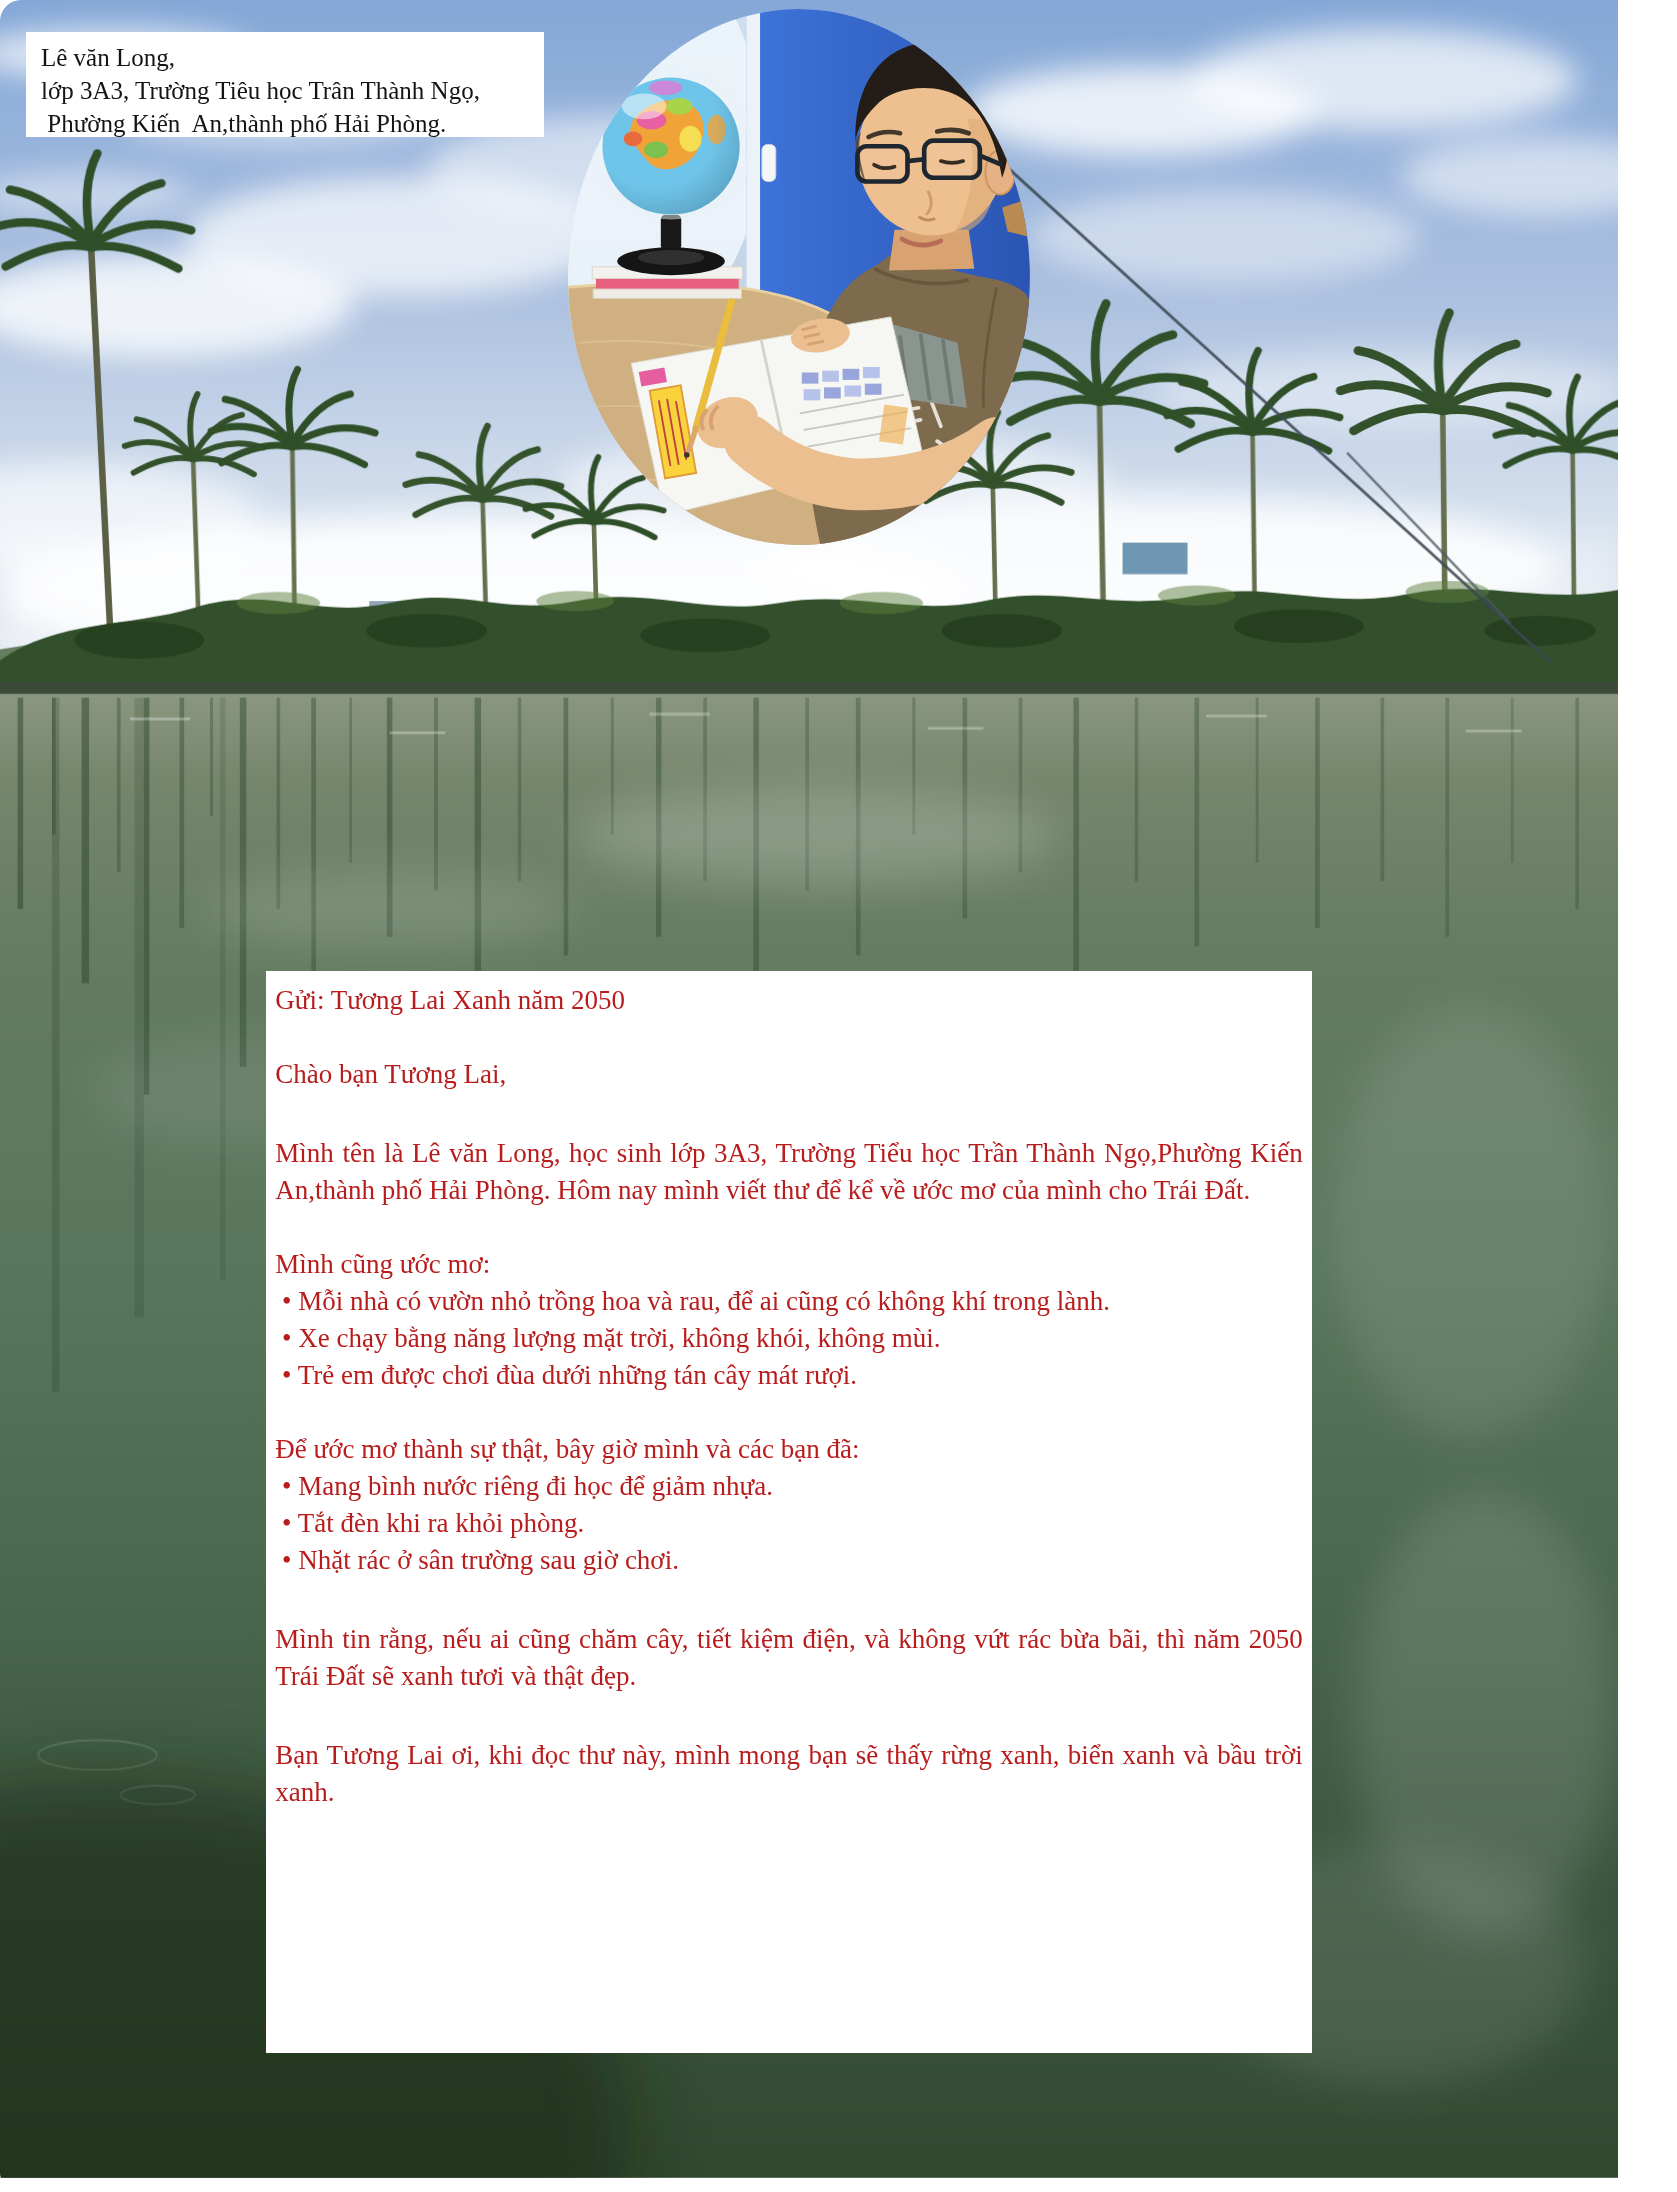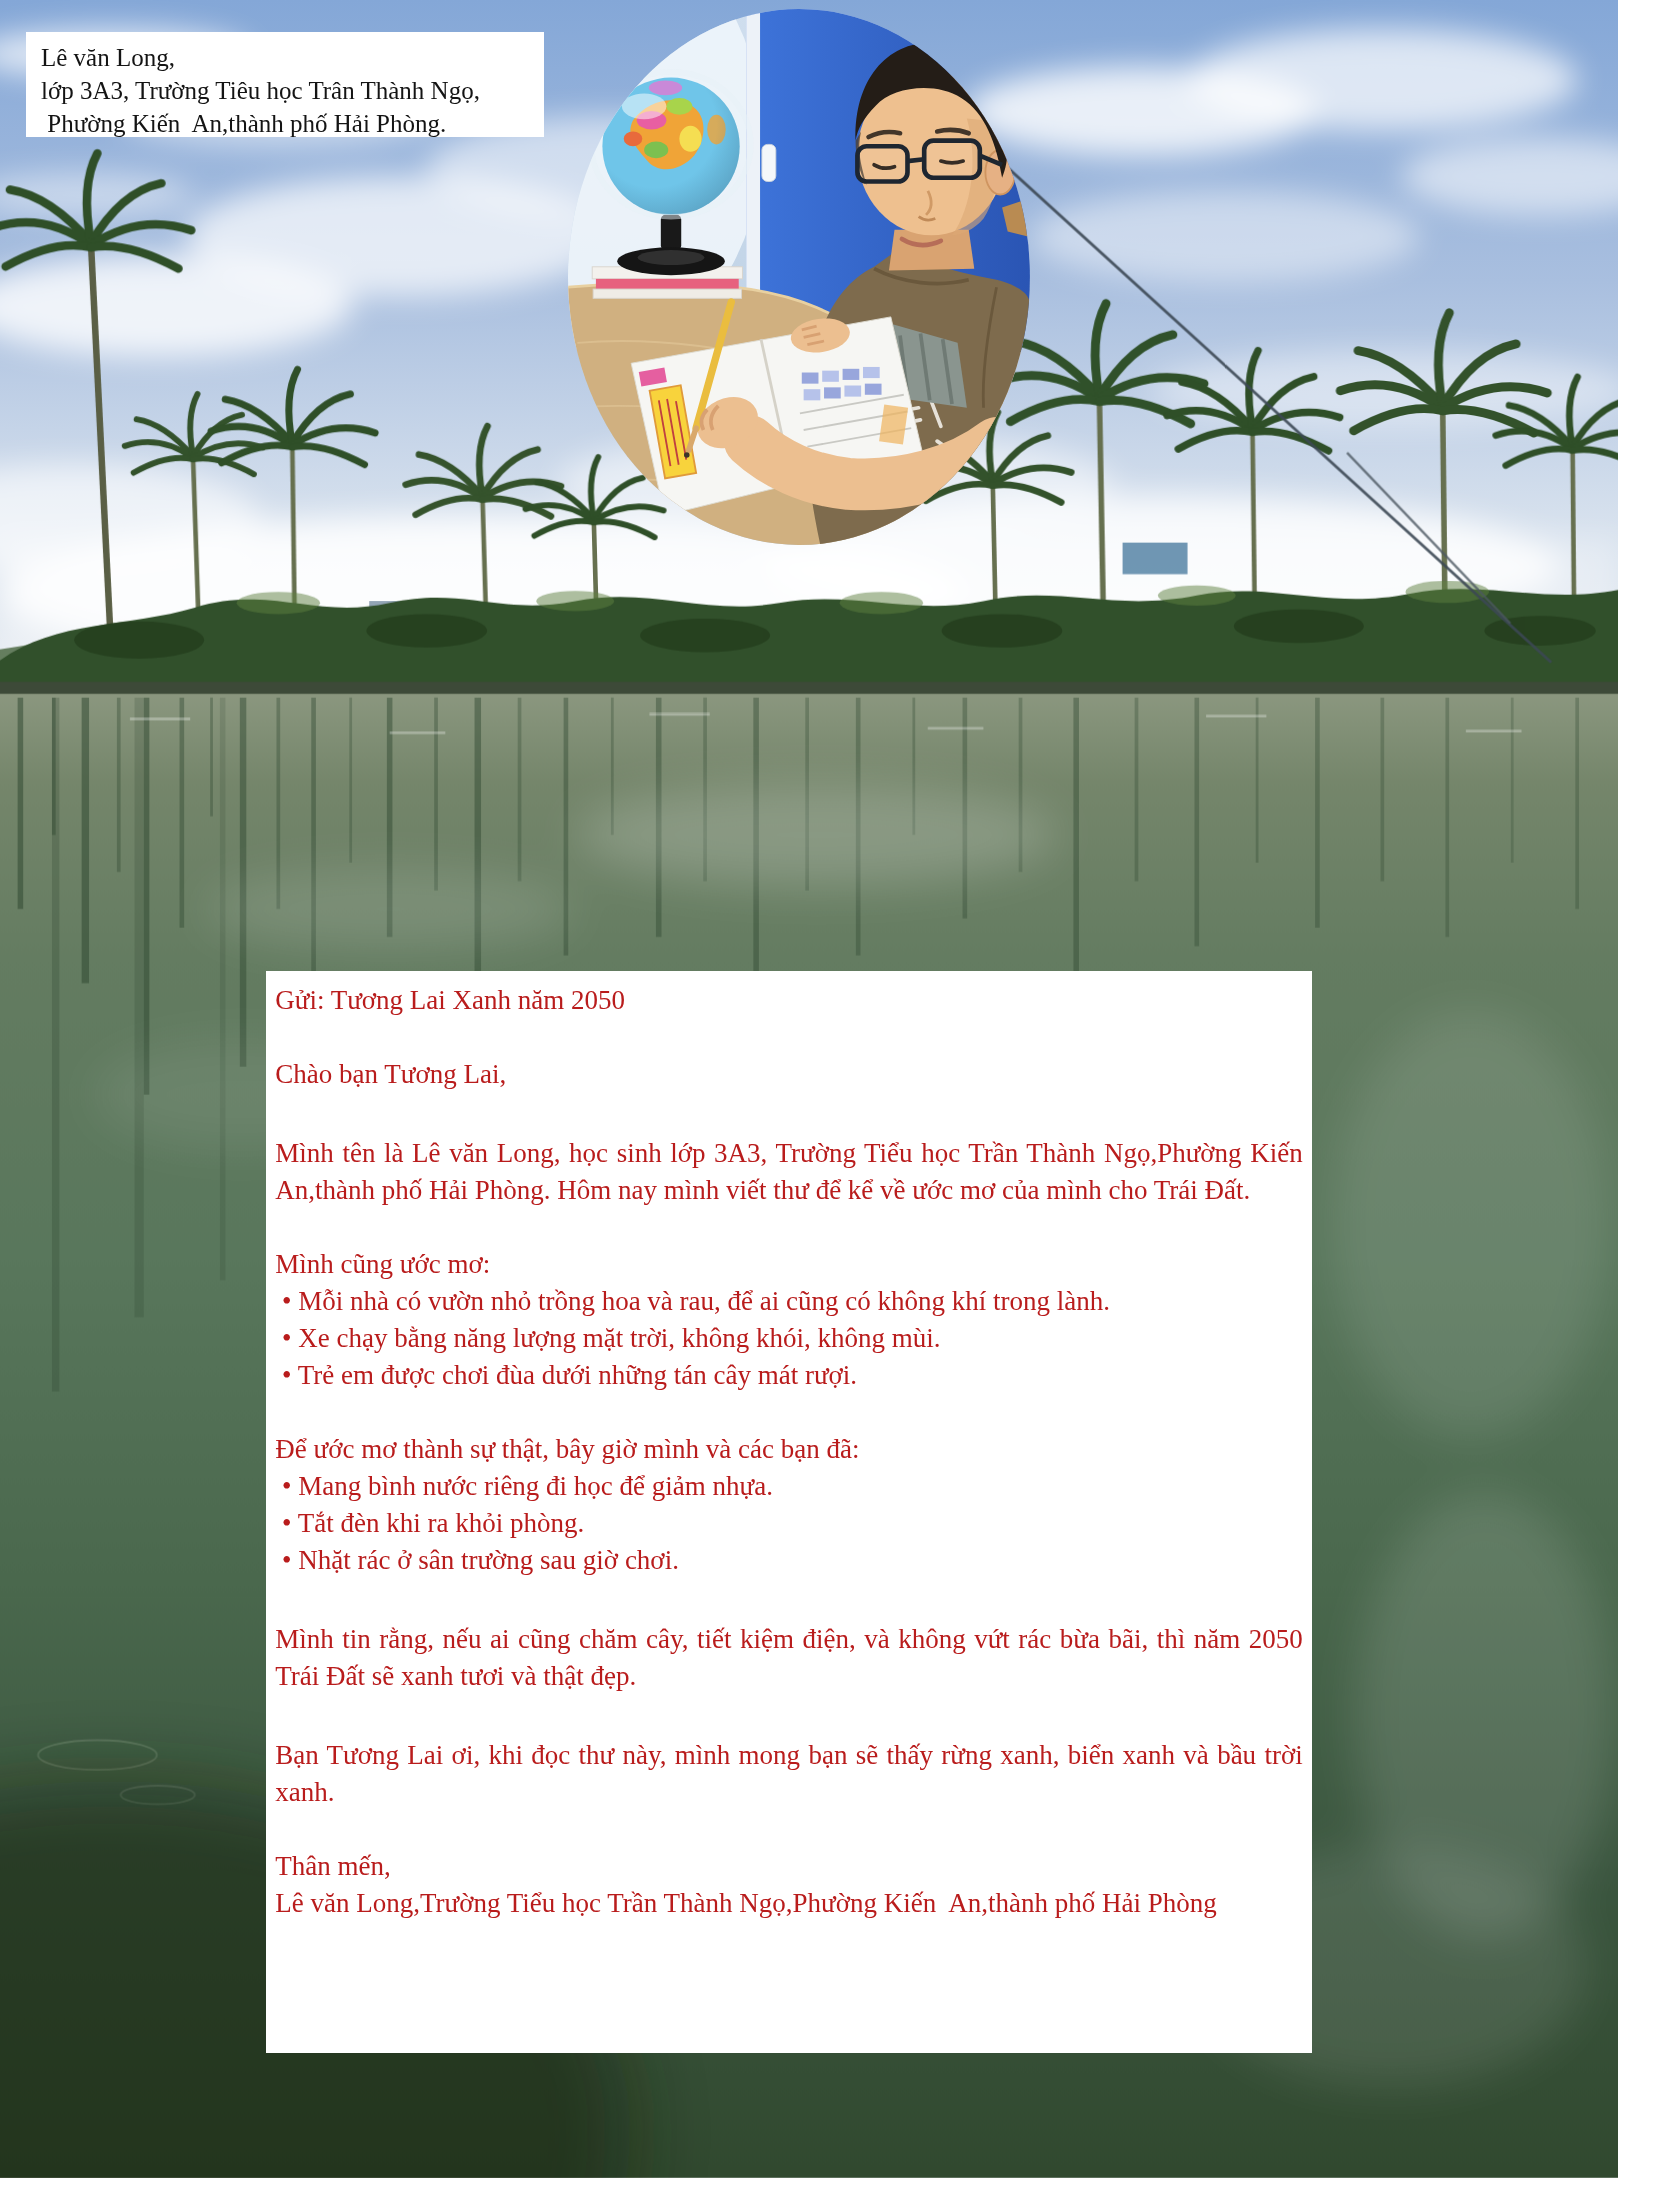--- a/index.html
+++ b/index.html
@@ -1,17 +1,17 @@
 <!DOCTYPE html>
 <html style="font-size:15px"><head>
 <meta charset="utf-8">
 <style>
   html,body{margin:0;padding:0;background:#fff;}
   #canvas{position:relative;width:1677px;height:2193px;background:#fff;overflow:hidden;
-          font-family:"Liberation Serif","DejaVu Serif",serif;}
+          font-family:"Liberation Serif","DejaVu Serif",serif;border-radius:21px;}
   #photo{position:absolute;left:0;top:0;width:1618px;height:2178px;}
   #portrait{position:absolute;left:568px;top:9.3px;width:462px;height:536px;border-radius:50%;overflow:hidden;}
   .sender-box{position:absolute;left:26px;top:32px;width:518px;height:105px;background:#fff;
               box-sizing:border-box;padding:9.3px 9.3px 0 15px;font-size:25px;line-height:33px;color:#141414;}
   .sender-box span{display:block;white-space:pre-wrap;}
   .letter{position:absolute;left:266px;top:971px;width:1046px;height:1082px;background:#fff;
           box-sizing:border-box;padding:11px 9.3px 0 9.3px;font-size:27px;line-height:37px;color:#b91c1c;
           overflow:hidden;}
   .letter p{margin:0 0 37px 0;white-space:pre-wrap;}
   .letter p.just{text-align:justify;margin-top:42px;}
@@ -362,18 +362,16 @@
     <p>Mình cũng ước mơ:
  • Mỗi nhà có vườn nhỏ trồng hoa và rau, để ai cũng có không khí trong lành.
  • Xe chạy bằng năng lượng mặt trời, không khói, không mùi.
  • Trẻ em được chơi đùa dưới những tán cây mát rượi.</p>
     <p>Để ước mơ thành sự thật, bây giờ mình và các bạn đã:
  • Mang bình nước riêng đi học để giảm nhựa.
  • Tắt đèn khi ra khỏi phòng.
  • Nhặt rác ở sân trường sau giờ chơi.</p>
     <p class="just">Mình tin rằng, nếu ai cũng chăm cây, tiết kiệm điện, và không vứt rác bừa bãi, thì năm 2050 Trái Đất sẽ xanh tươi và thật đẹp.</p>
     <p class="just">Bạn Tương Lai ơi, khi đọc thư này, mình mong bạn sẽ thấy rừng xanh, biển xanh và bầu trời xanh.</p>
-    <p>Thân mến,
-Lê văn Long,Trường Tiểu học Trần Thành Ngọ,Phường Kiến  An,thành phố Hải Phòng</p>
   </div>
 
 </div>
 
 
 </body></html>

